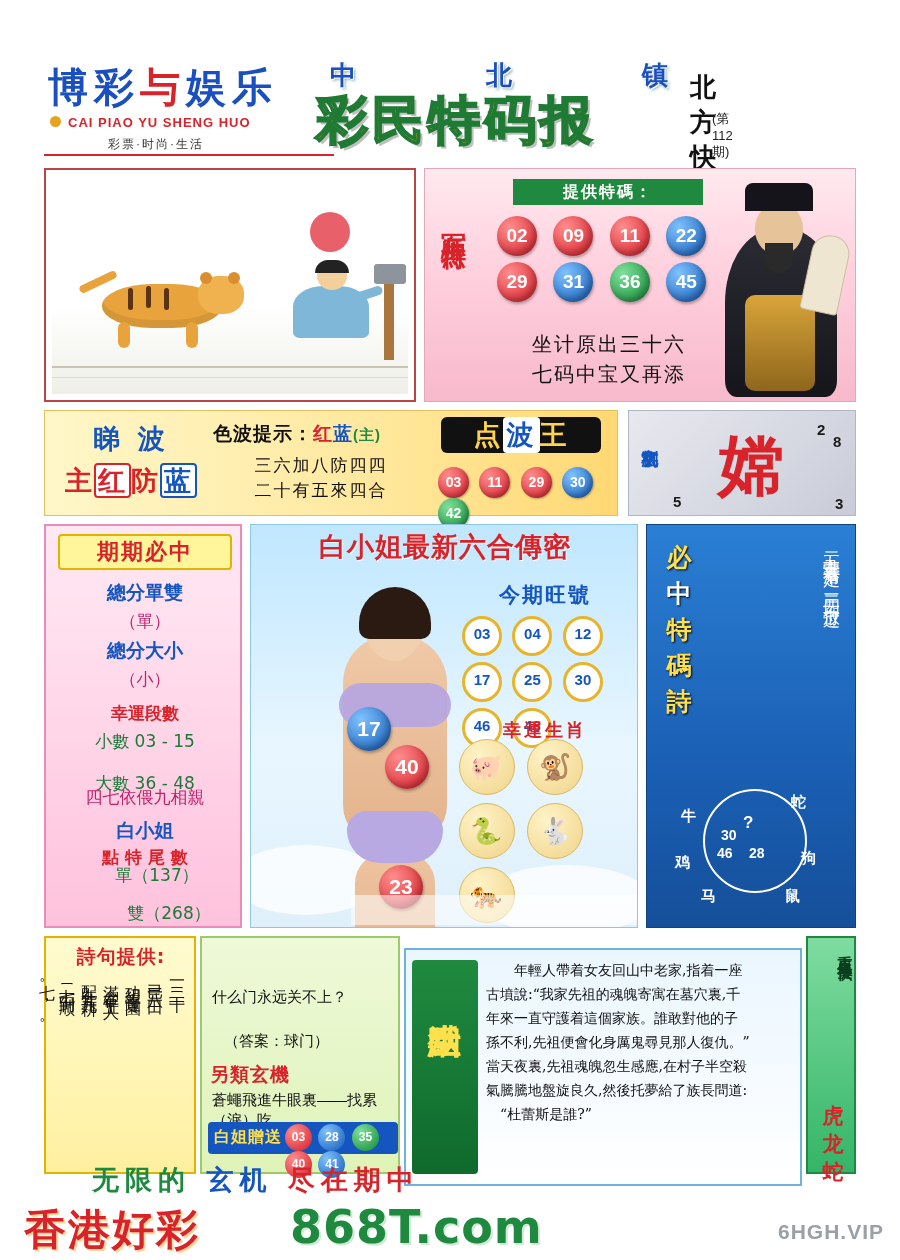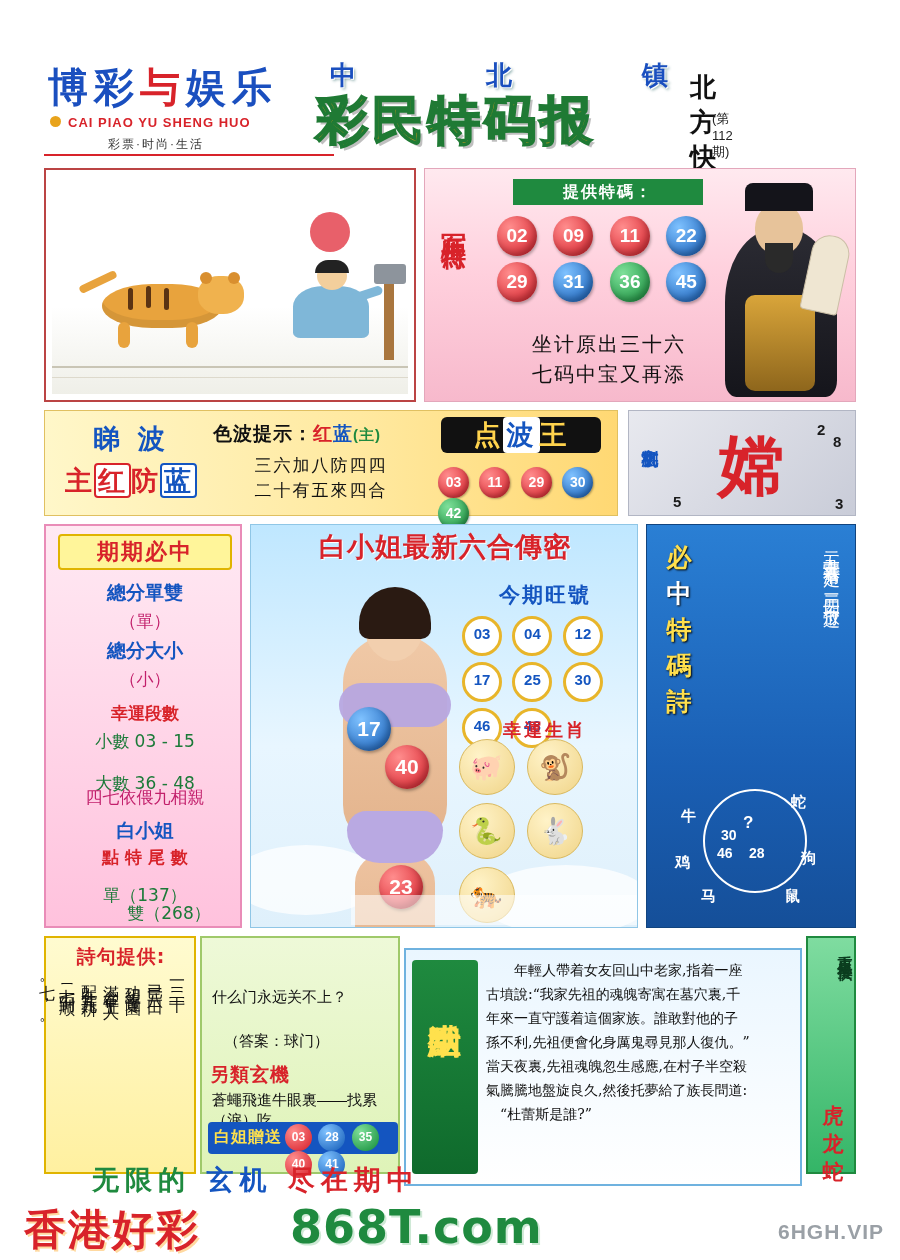--- a/index.html
+++ b/index.html
@@ -352,21 +352,21 @@
     <div class="pk-line pk-b" style="top:54px;">總分單雙</div>
     <div class="pk-line pk-p" style="top:84px;">（單）</div>
     <div class="pk-line pk-b" style="top:112px;">總分大小</div>
     <div class="pk-line pk-p" style="top:142px;">（小）</div>
     <div class="pk-line pk-r" style="top:176px;">幸運段數</div>
     <div class="pk-line pk-k" style="top:204px;">小數 03 - 15</div>
     <div class="pk-line pk-k" style="top:232px;margin-top:14px;">大數 36 - 48</div>
     <div class="pk-line pk-p" style="top:260px;">四七依偎九相親</div>
     <div class="pk-line pk-b" style="top:292px;">白小姐</div>
     <div class="pk-line pk-r" style="top:320px;">點 特 尾 數</div>
-    <div class="pk-line pk-k" style="top:358px;">單（137）</div>
+    <div class="pk-line pk-k" style="top:338px;padding-left:12px;">單（137）</div>
     <div class="pk-line pk-k" style="top:376px;left:24px;">雙（268）</div>
   </div>
 
   <div class="box girl">
     <div class="cloud" style="left:-20px;top:320px;width:150px;height:70px;"></div>
     <div class="cloud" style="left:230px;top:340px;width:170px;height:70px;"></div>
     <div class="girl-title">白小姐最新六合傳密</div>
 
     <div class="body-girl">
       <div class="torso"></div>

